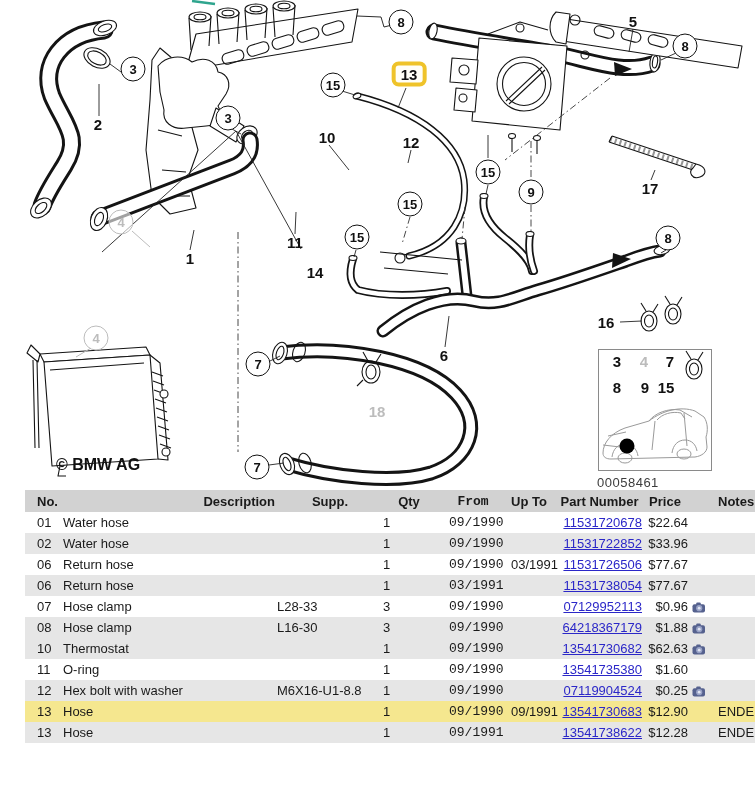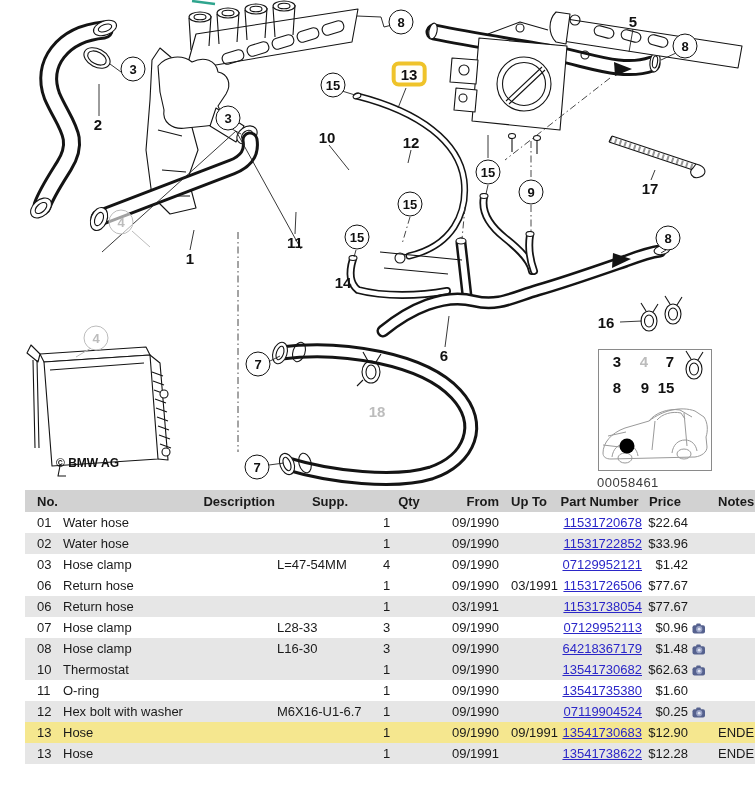--- a/index.html
+++ b/index.html
@@ -18,33 +18,33 @@
   .co-plain.gray{color:#bcbcbc;}
   .co-hl{border:4px solid #EFC32A;border-radius:7px;background:#fffef7;
          padding:0 5px;height:25px;font-size:15px;}
   .legend-box{position:absolute;left:598px;top:349px;width:114px;height:122px;
               border:1px solid #8a8a8a;background:transparent;}
   .legend-num{position:absolute;transform:translate(-50%,-50%);font-weight:bold;
               font-size:15px;color:#111;}
   .legend-num.gray{color:#bcbcbc;}
   .img-number{position:absolute;left:597px;top:475px;font-size:13px;color:#3c3c3c;
               letter-spacing:.5px;}
-  .copyright{position:absolute;left:56px;top:456px;font-size:12px;font-weight:bold;color:#111;}
+  .copyright{position:absolute;left:56px;top:456px;font-size:16px;font-weight:bold;color:#111;}
   
   .parts-table{position:absolute;left:25px;top:490px;width:730px;}
   table{border-collapse:collapse;table-layout:fixed;width:730px;font-size:13px;}
   th,td{padding:0;height:21px;white-space:nowrap;font-weight:normal;vertical-align:middle;}
   thead th{background:#d2d2d2;font-weight:bold;height:22px;}
   tr.row-alt td{background:#e6e6e6;}
   tr.row-hl td{background:#F5E78F;}
   .c-no{width:38px;text-align:left;padding-left:12px;}
   .c-desc{width:212px;text-align:left;}
   .c-supp{width:108px;text-align:left;padding-left:2px;}
   .c-qty{width:52px;}
-  .c-from{width:64px;text-align:right;padding-left:14px;}
+  .c-from{width:64px;text-align:center;padding-left:14px;font-family:Liberation Mono, monospace;}
   .c-upto{width:58px;text-align:left;padding-left:12px;}
   .c-part{width:85px;text-align:right;}
   .c-price{width:46px;text-align:right;}
   .c-photo{width:22px;text-align:center;}
   .c-notes{width:45px;text-align:left;padding-left:8px;}
   thead .c-desc{text-align:right;}
   thead .c-supp{text-align:center;}
   thead .c-part{text-align:center;}
   thead .c-price{text-align:center;}
   thead .c-from{padding-left:12px;}
@@ -283,21 +283,21 @@
     <div class="co co-plain" style="left:411px;top:142px;">12</div>
     <div class="co co-circle" style="left:488px;top:172px;">15</div>
     <div class="co co-circle" style="left:531px;top:192px;">9</div>
     <div class="co co-plain" style="left:650px;top:188px;">17</div>
     <div class="co co-circle" style="left:410px;top:204px;">15</div>
     <div class="co co-circle gray" style="left:121px;top:222px;">4</div>
     <div class="co co-circle" style="left:357px;top:237px;">15</div>
     <div class="co co-plain" style="left:295px;top:242px;">11</div>
     <div class="co co-plain" style="left:190px;top:258px;">1</div>
     <div class="co co-circle" style="left:668px;top:238px;">8</div>
-    <div class="co co-plain" style="left:315px;top:282px;margin-left:28px;">14</div>
+    <div class="co co-plain" style="left:315px;top:272px;">14</div>
     <div class="co co-plain" style="left:606px;top:322px;">16</div>
     <div class="co co-circle gray" style="left:96px;top:338px;">4</div>
     <div class="co co-plain" style="left:444px;top:355px;">6</div>
     <div class="co co-circle" style="left:258px;top:364px;">7</div>
     <div class="co co-plain gray" style="left:377px;top:411px;">18</div>
     <div class="co co-circle" style="left:257px;top:467px;">7</div>
 
     <div class="legend-box"></div>
     <span class="legend-num" style="left:617px;top:361px;">3</span>
     <span class="legend-num gray" style="left:644px;top:361px;">4</span>
@@ -345,32 +345,20 @@
             <td class="c-supp"></td>
             <td class="c-qty">1</td>
             <td class="c-from">09/1990</td>
             <td class="c-upto"></td>
             <td class="c-part"><a class="plink">11531722852</a></td>
             <td class="c-price">$33.96</td>
             <td class="c-photo"></td>
             <td class="c-notes"></td>
           </tr>
           <tr>
-            <td class="c-no">03</td>
-            <td class="c-desc">Hose clamp</td>
-            <td class="c-supp">L=47-54MM</td>
-            <td class="c-qty">4</td>
-            <td class="c-from">09/1990</td>
-            <td class="c-upto"></td>
-            <td class="c-part"><a class="plink">07129952121</a></td>
-            <td class="c-price">$1.42</td>
-            <td class="c-photo"></td>
-            <td class="c-notes"></td>
-          </tr>
-          <tr>
             <td class="c-no">06</td>
             <td class="c-desc">Return hose</td>
             <td class="c-supp"></td>
             <td class="c-qty">1</td>
             <td class="c-from">09/1990</td>
             <td class="c-upto">03/1991</td>
             <td class="c-part"><a class="plink">11531726506</a></td>
             <td class="c-price">$77.67</td>
             <td class="c-photo"></td>
             <td class="c-notes"></td>
@@ -405,21 +393,21 @@
             <td class="c-notes"></td>
           </tr>
           <tr class="row-alt">
             <td class="c-no">08</td>
             <td class="c-desc">Hose clamp</td>
             <td class="c-supp">L16-30</td>
             <td class="c-qty">3</td>
             <td class="c-from">09/1990</td>
             <td class="c-upto"></td>
             <td class="c-part"><a class="plink">64218367179</a></td>
-            <td class="c-price">$1.48</td>
+            <td class="c-price">$1.88</td>
             <td class="c-photo"><svg width="14" height="11" viewBox="0 0 14 11" style="vertical-align:middle;">
                 <rect x="0.5" y="2.2" width="12.5" height="8.3" rx="2" fill="#55618e"></rect>
                 <rect x="4.2" y="0.4" width="4.6" height="3" rx="1.2" fill="#55618e"></rect>
                 <circle cx="7.2" cy="6.2" r="3.1" fill="#98a2c6"></circle>
                 <circle cx="7.2" cy="6.2" r="1.4" fill="#dfe3f0"></circle>
               </svg></td>
             <td class="c-notes"></td>
           </tr>
           <tr class="row-alt">
             <td class="c-no">10</td>
@@ -446,21 +434,21 @@
             <td class="c-from">09/1990</td>
             <td class="c-upto"></td>
             <td class="c-part"><a class="plink">13541735380</a></td>
             <td class="c-price">$1.60</td>
             <td class="c-photo"></td>
             <td class="c-notes"></td>
           </tr>
           <tr class="row-alt">
             <td class="c-no">12</td>
             <td class="c-desc">Hex bolt with washer</td>
-            <td class="c-supp">M6X16-U1-6.7</td>
+            <td class="c-supp">M6X16-U1-8.8</td>
             <td class="c-qty">1</td>
             <td class="c-from">09/1990</td>
             <td class="c-upto"></td>
             <td class="c-part"><a class="plink">07119904524</a></td>
             <td class="c-price">$0.25</td>
             <td class="c-photo"><svg width="14" height="11" viewBox="0 0 14 11" style="vertical-align:middle;">
                 <rect x="0.5" y="2.2" width="12.5" height="8.3" rx="2" fill="#55618e"></rect>
                 <rect x="4.2" y="0.4" width="4.6" height="3" rx="1.2" fill="#55618e"></rect>
                 <circle cx="7.2" cy="6.2" r="3.1" fill="#98a2c6"></circle>
                 <circle cx="7.2" cy="6.2" r="1.4" fill="#dfe3f0"></circle>

